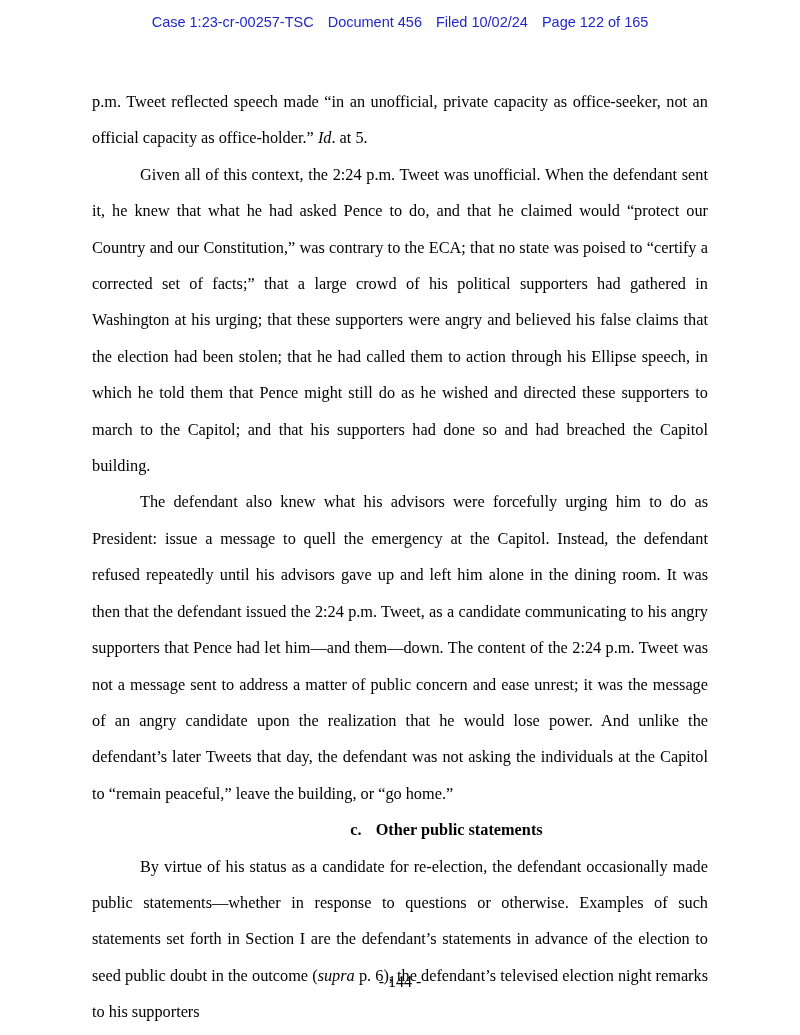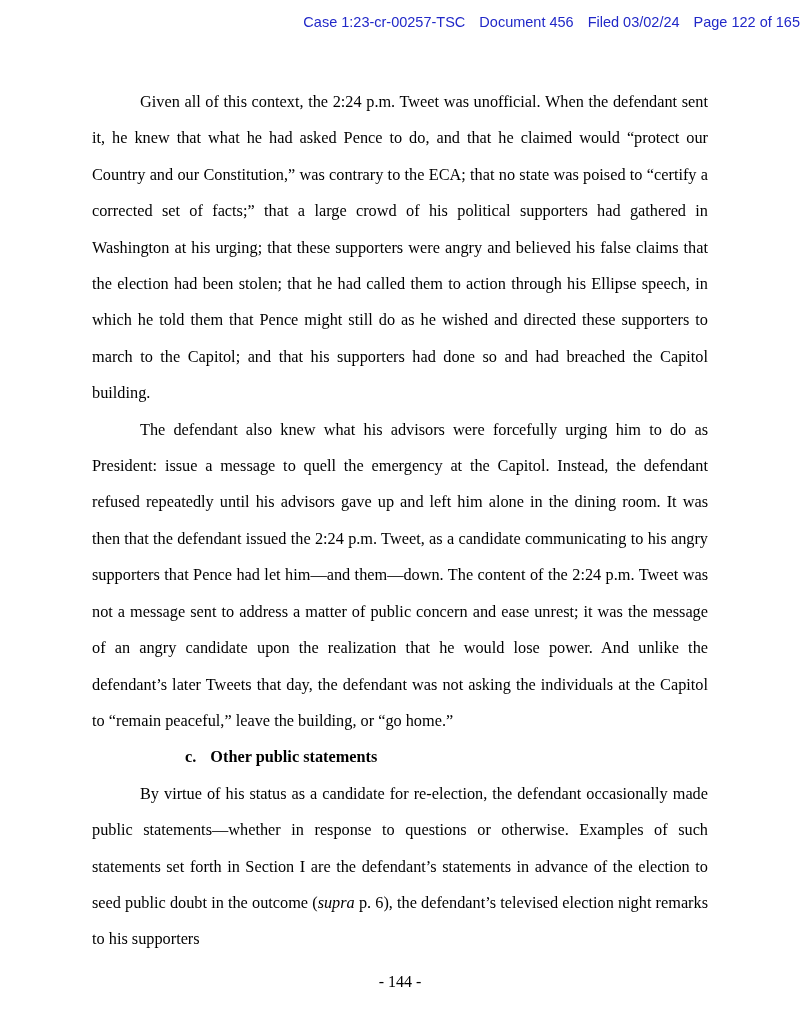--- a/index.html
+++ b/index.html
@@ -11,21 +11,21 @@
     overflow: hidden;
     font-family: "Liberation Serif", serif;
     color: #000000;
   }
   .stamp {
     position: absolute;
     top: 14px;
     left: 0;
     width: 100%;
     display: flex;
-    justify-content: flex-end;
+    justify-content: center;
     gap: 14px;
     font-family: "Liberation Sans", sans-serif;
     font-size: 14.5px;
     color: #2128c8; 
     white-space: nowrap;
   }
   .content {
     position: absolute;
     top: 84px;
     left: 92px;
@@ -33,21 +33,21 @@
     font-size: 16.3px;
     line-height: 36.4px;
     text-align: justify;
   }
   .content p {
     text-indent: 48px;
     margin: 0;
   }
   .content p.noindent { text-indent: 0; }
   .content p.heading {
-    text-align: left;
+    text-align: center;
     text-indent: 93px;
     font-weight: normal;
   }
   .heading .hlabel { margin-right: 14px; }
   .footer {
     position: absolute;
     bottom: 44px;
     left: 0;
     width: 100%;
     text-align: center;
@@ -57,26 +57,27 @@
   }
 </style>
 </head>
 <body>
 
 <div class="page">
 
   <div class="stamp">
     <span>Case 1:23-cr-00257-TSC</span>
     <span>Document 456</span>
-    <span>Filed 03/02/24</span>
+    <span>Filed 10/02/24</span>
     <span>Page 122 of 165</span>
   </div>
 
   <div class="content">
 
+    <p class="noindent"><span>p.m. Tweet reflected speech made “in an unofficial, private capacity as office-seeker, not an official capacity as office-holder.”  </span><i>Id</i><span>. at 5.</span></p>
 
     <p>Given all of this context, the 2:24 p.m. Tweet was unofficial.  When the defendant sent it, he knew that what he had asked Pence to do, and that he claimed would “protect our Country and our Constitution,” was contrary to the ECA; that no state was poised to “certify a corrected set of facts;” that a large crowd of his political supporters had gathered in Washington at his urging; that these supporters were angry and believed his false claims that the election had been stolen; that he had called them to action through his Ellipse speech, in which he told them that Pence might still do as he wished and directed these supporters to march to the Capitol; and that his supporters had done so and had breached the Capitol building.</p>
 
     <p>The defendant also knew what his advisors were forcefully urging him to do as President: issue a message to quell the emergency at the Capitol.  Instead, the defendant refused repeatedly until his advisors gave up and left him alone in the dining room.  It was then that the defendant issued the 2:24 p.m. Tweet, as a candidate communicating to his angry supporters that Pence had let him—and them—down.  The content of the 2:24 p.m. Tweet was not a message sent to address a matter of public concern and ease unrest; it was the message of an angry candidate upon the realization that he would lose power.  And unlike the defendant’s later Tweets that day, the defendant was not asking the individuals at the Capitol to “remain peaceful,” leave the building, or “go home.”</p>
 
     <p class="heading"><b class="hlabel">c.</b><b>Other public statements</b></p>
 
     <p><span>By virtue of his status as a candidate for re-election, the defendant occasionally made public statements—whether in response to questions or otherwise.  Examples of such statements set forth in Section I are the defendant’s statements in advance of the election to seed public doubt in the outcome (</span><i>supra</i><span> p. 6), the defendant’s televised election night remarks to his supporters</span></p>
 
   </div>

